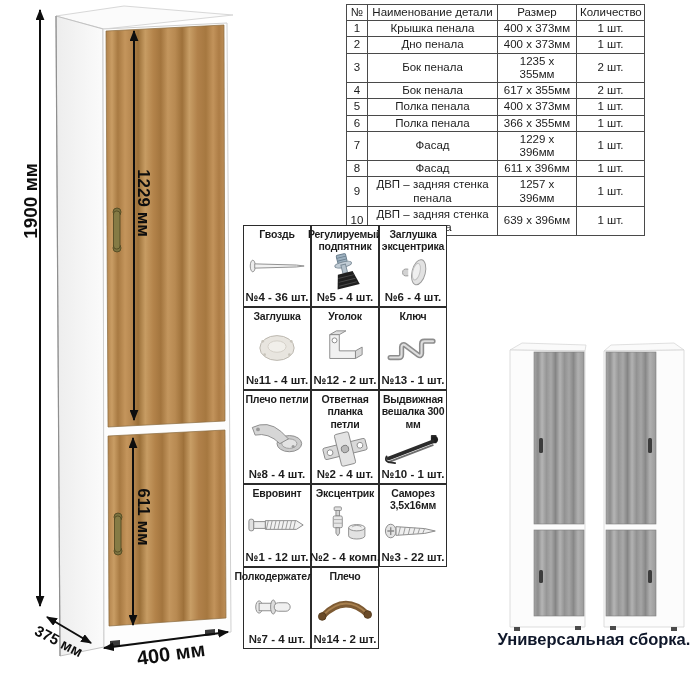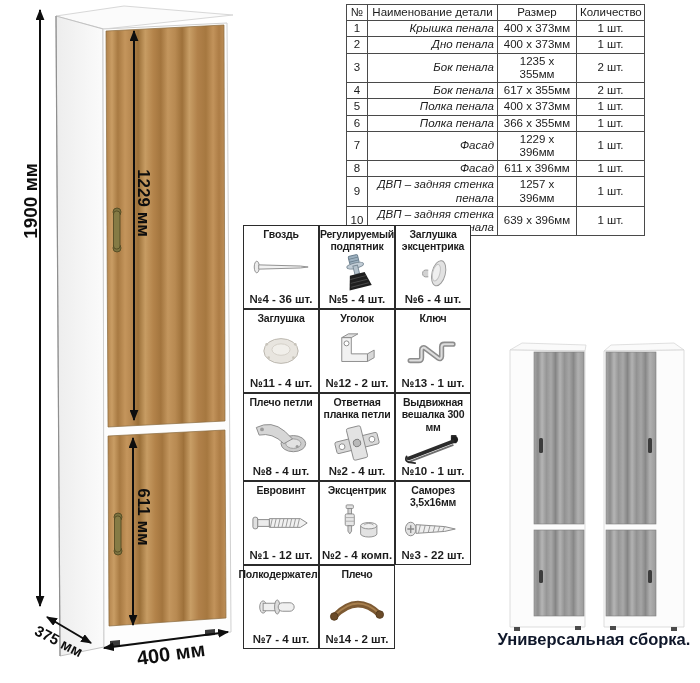--- a/index.html
+++ b/index.html
@@ -11,25 +11,25 @@
   #dim-height{left:31px;top:201px;font-size:19px;transform:translate(-50%,-50%) rotate(-90deg);}
   #dim-upper-door{left:143px;top:203px;font-size:17px;transform:translate(-50%,-50%) rotate(90deg);}
   #dim-lower-door{left:143px;top:517px;font-size:17px;transform:translate(-50%,-50%) rotate(90deg);}
   #dim-depth{left:59px;top:641px;font-size:15px;transform:translate(-50%,-50%) rotate(27deg);}
   #dim-width{left:171px;top:654px;font-size:20px;transform:translate(-50%,-50%) rotate(-8deg);}
 
   #parts-table{position:absolute;left:346px;top:4px;width:298px;border-collapse:collapse;
                table-layout:fixed;font-size:11.5px;color:#1c1c1c;z-index:4;background:#fff;}
   #parts-table th,#parts-table td{border:1px solid #4a4a4a;padding:1px 3px;line-height:1.15;
                text-align:center;font-weight:normal;overflow:hidden;}
-  #parts-table td.c-name{text-align:right;font-style:italic;}
+  #parts-table td.c-name{text-align:center;}
   #parts-table col.w-num{width:21px;} #parts-table col.w-name{width:130px;}
   #parts-table col.w-size{width:79px;} #parts-table col.w-qty{width:68px;}
 
-  #hardware-grid{position:absolute;left:243px;top:225px;width:228px;height:424px;z-index:4;
+  #hardware-grid{position:absolute;left:243px;top:225px;width:204px;height:424px;z-index:4;
                display:grid;grid-template-columns:repeat(3,1fr);grid-template-rows:repeat(5,1fr);background:#f97316;}
   .hw-cell{background:#fff;border:1px solid #2b2b2b;display:flex;flex-direction:column;
                align-items:center;padding:2px 1px;box-sizing:border-box;min-width:0;}
   .hw-cell.blank{border:none;}
   .hw-name{font-size:10.5px;font-weight:bold;text-align:center;line-height:1.18;letter-spacing:-0.2px;color:#1c1c1c;}
   .hw-icon{flex:1;display:flex;align-items:center;justify-content:center;width:100%;min-height:0;}
   .hw-icon svg{max-height:100%;}
   .hw-qty{font-size:11.5px;font-weight:bold;padding-bottom:1px;color:#1c1c1c;white-space:nowrap;}
 
   #caption{position:absolute;left:488px;top:630px;width:212px;text-align:center;

